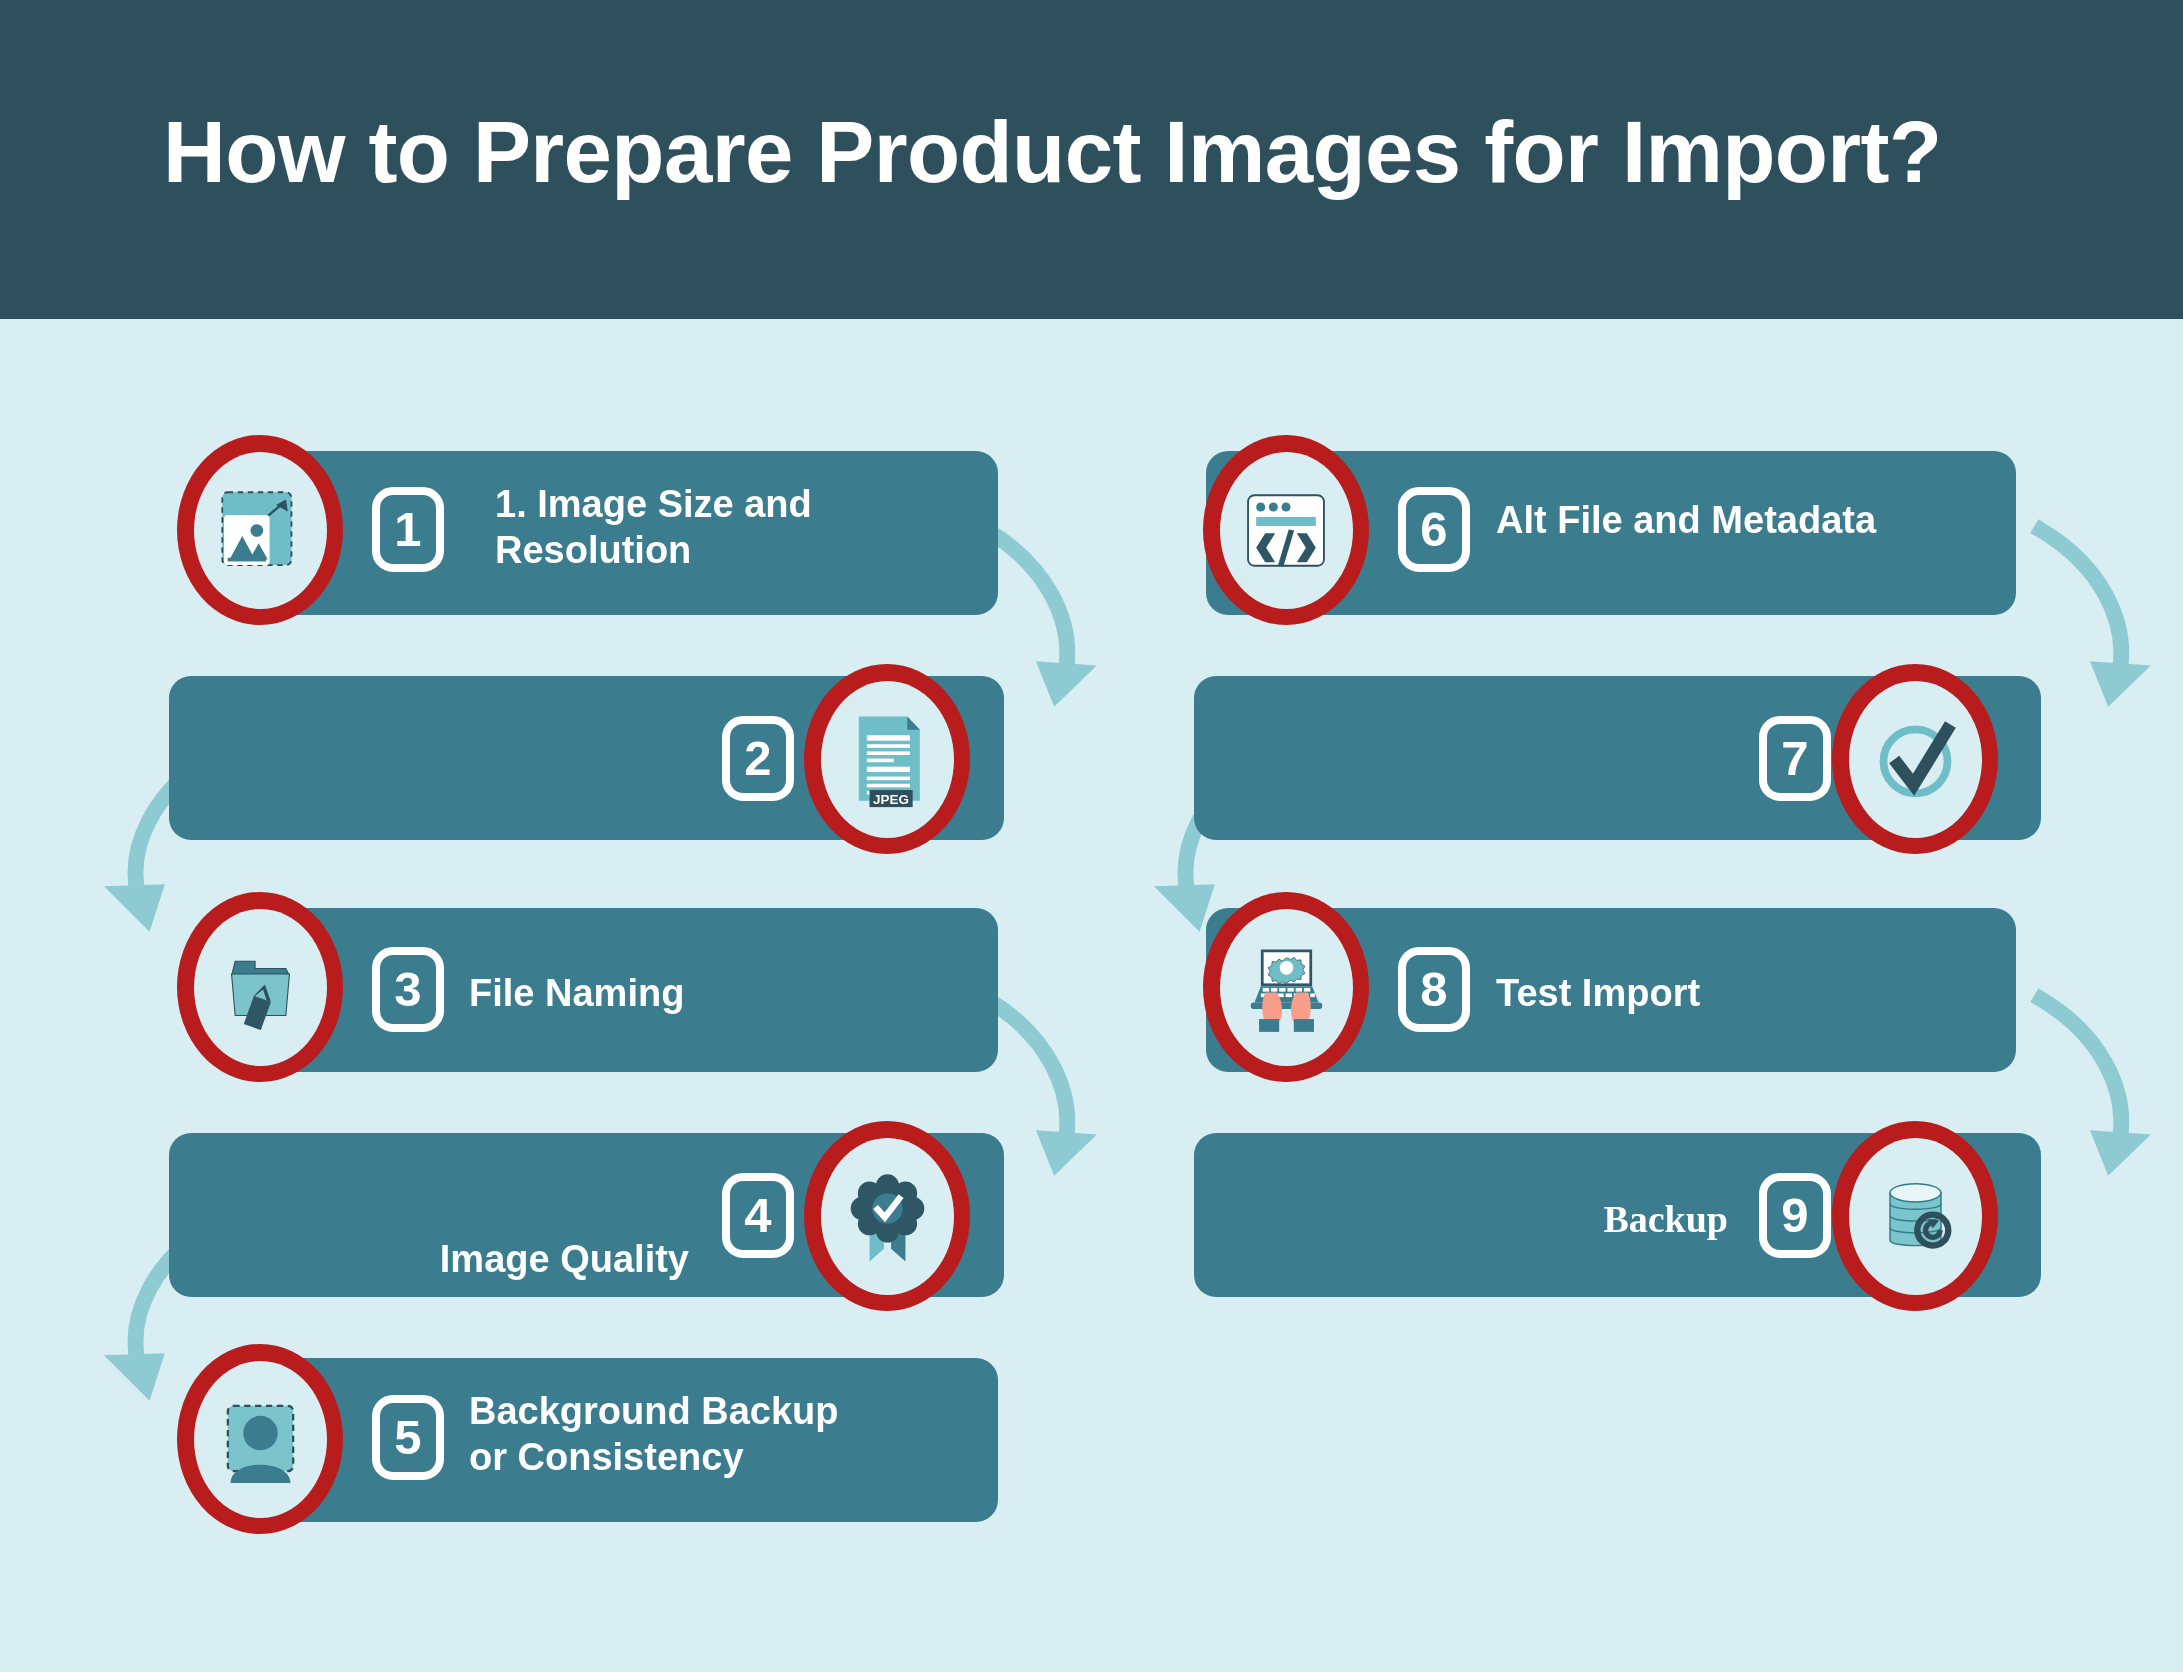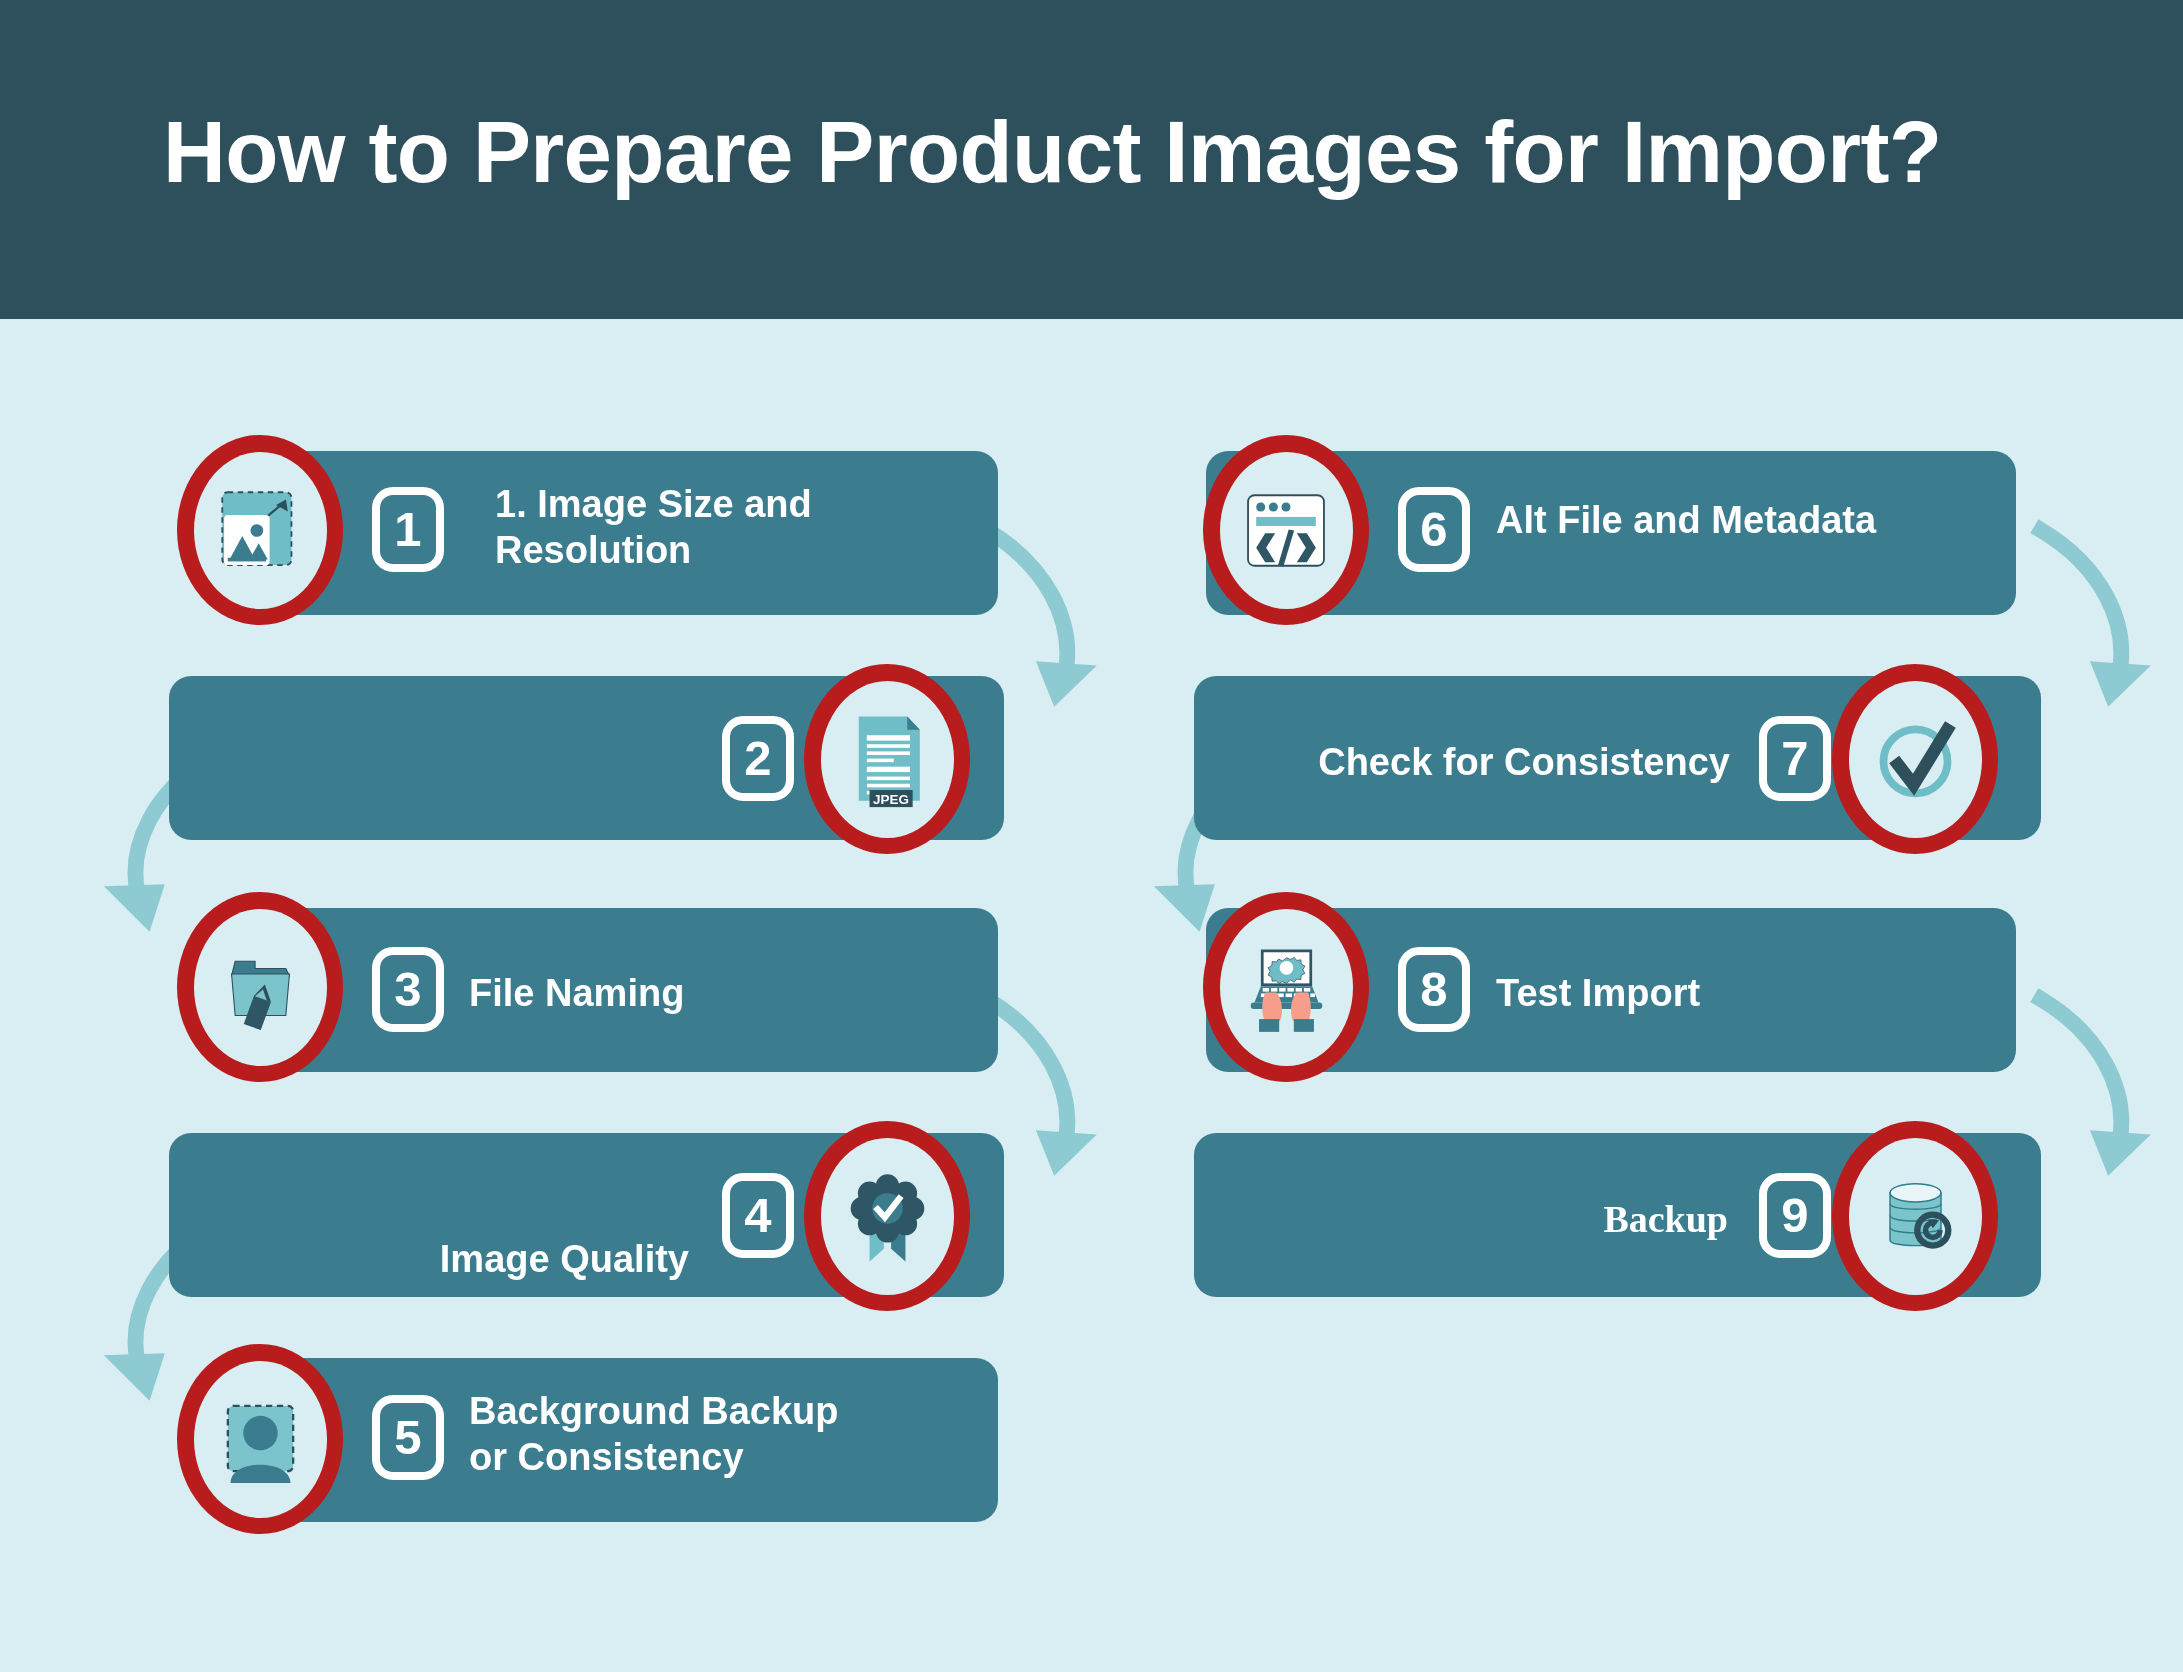--- a/index.html
+++ b/index.html
@@ -266,21 +266,20 @@
         <rect x="19" y="32" width="66" height="10" fill="#6fbec7"></rect>
         <polygon points="40,50 30,66 40,82 29,82 19,66 29,50" fill="#2e5665"></polygon>
         <polygon points="64,50 74,66 64,82 75,82 85,66 75,50" fill="#2e5665"></polygon>
         <polygon points="55,46 61,47 49,87 43,86" fill="#2e5665"></polygon>
       </svg>
       </span>
     </div>
   </div>
 
   <div class="bar" style="left:1194px; top:676px; width:847px;"></div>
-  <div class="bar-label right-al" style="left:1218px; top:739px; width:512px;">Check for Consistency</div>
   <div class="numbadge" style="left:1759px; top:716px;">7</div>
   <div class="medal" style="left:1832px; top:664px;">
     <div class="medal-inner">
       <span>
       <svg width="97" height="97" viewBox="0 0 100 100">
         <circle cx="50" cy="52" r="33" fill="none" stroke="#6fbec7" stroke-width="8"></circle>
         <path d="M28 50 L48 76 L86 14" stroke="#2e4f5c" stroke-width="13" fill="none" stroke-linecap="butt" stroke-linejoin="miter"></path>
       </svg>
       </span>
     </div>

